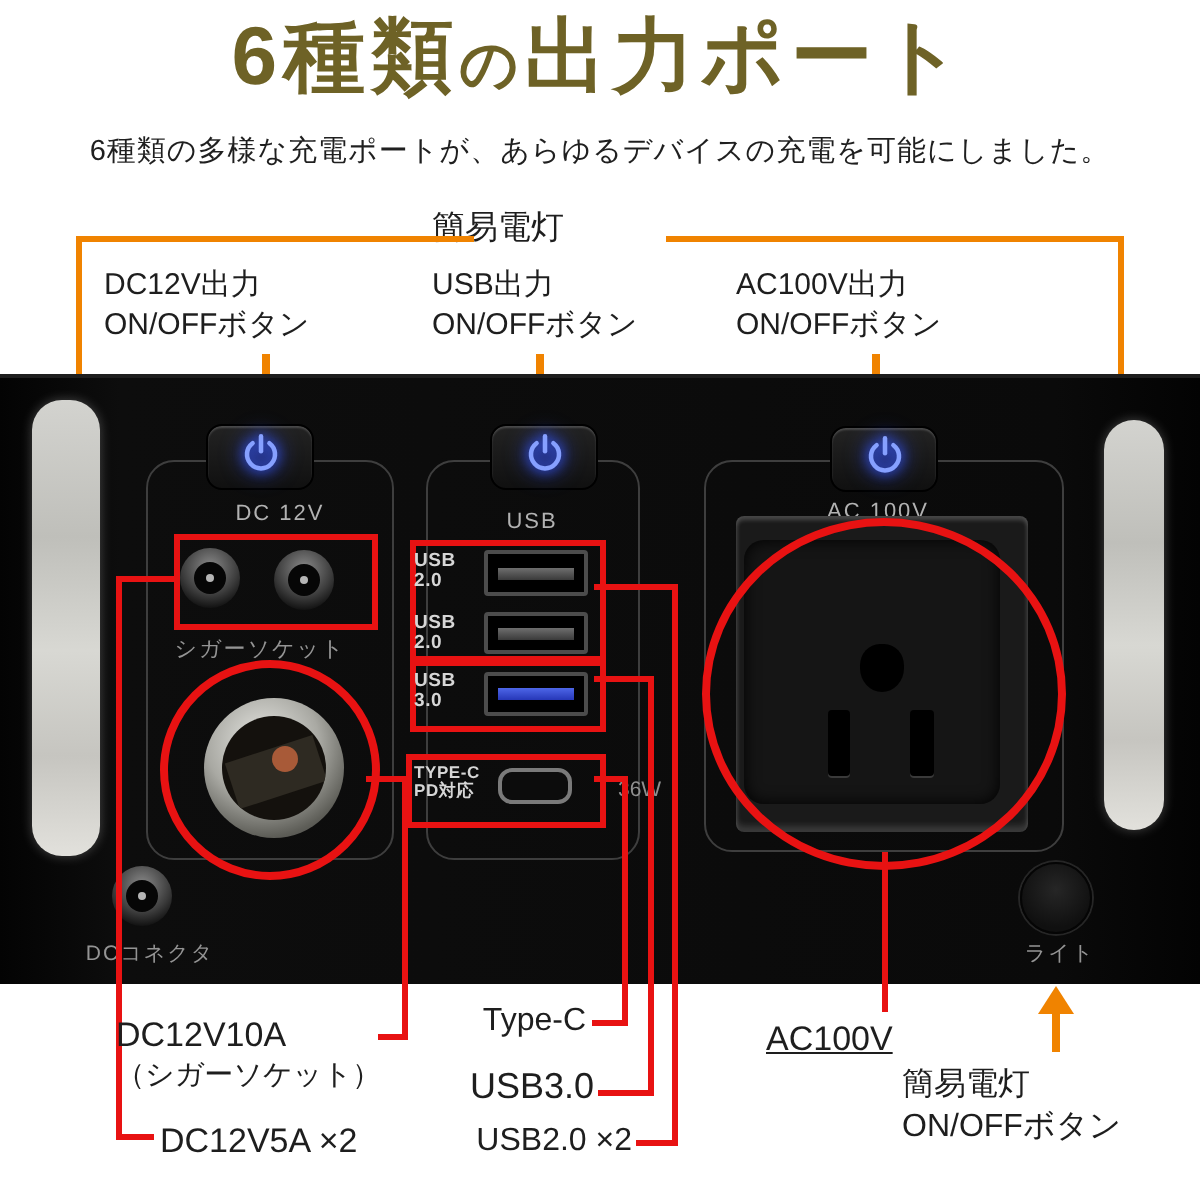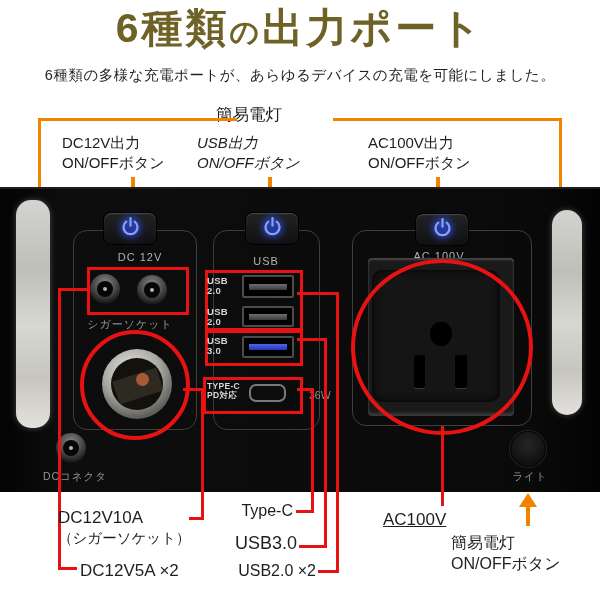--- a/index.html
+++ b/index.html
@@ -9,22 +9,22 @@
 
   
   .title{top:6px;left:0;width:600px;text-align:center;color:#6e6226;font-weight:bold;
          font-size:41px;letter-spacing:3px;line-height:1.1;}
   .title .particle{font-size:29px;}
   .subtitle{top:66px;left:0;width:600px;text-align:center;color:#1f1f1f;font-size:14.5px;letter-spacing:.5px;}
 
   
   .callout{color:#1e1e1e;font-size:15px;line-height:1.3;text-align:left;}
   .lamp-top{top:104px;left:216px;width:140px;font-size:16.5px;}
-  .co-dc{top:133px;left:62px;width:140px;}
-  .co-usb{top:133px;left:197px;width:140px;font-style:italic;}
+  .co-dc{top:133px;left:52px;width:140px;}
+  .co-usb{top:133px;left:216px;width:140px;}
   .co-ac{top:133px;left:368px;width:140px;}
   .co-big{font-size:17px;}
   .co-cigar{top:507px;left:58px;width:162px;}
   .co-cigar .sub{font-size:14.5px;}
   .co-dc5a{top:560px;left:80px;width:140px;text-align:left;font-size:17px;}
   .co-typec{top:501px;left:200px;width:93px;text-align:right;font-size:16px;}
   .co-usb3{top:532px;left:200px;width:97px;text-align:right;font-size:18px;}
   .co-usb2{top:561px;left:200px;width:116px;text-align:right;font-size:16px;}
   .co-ac100{top:509px;left:383px;width:120px;font-size:17px;text-decoration:underline;}
   .co-lamp-b{top:533px;left:451px;width:160px;font-size:16px;}

